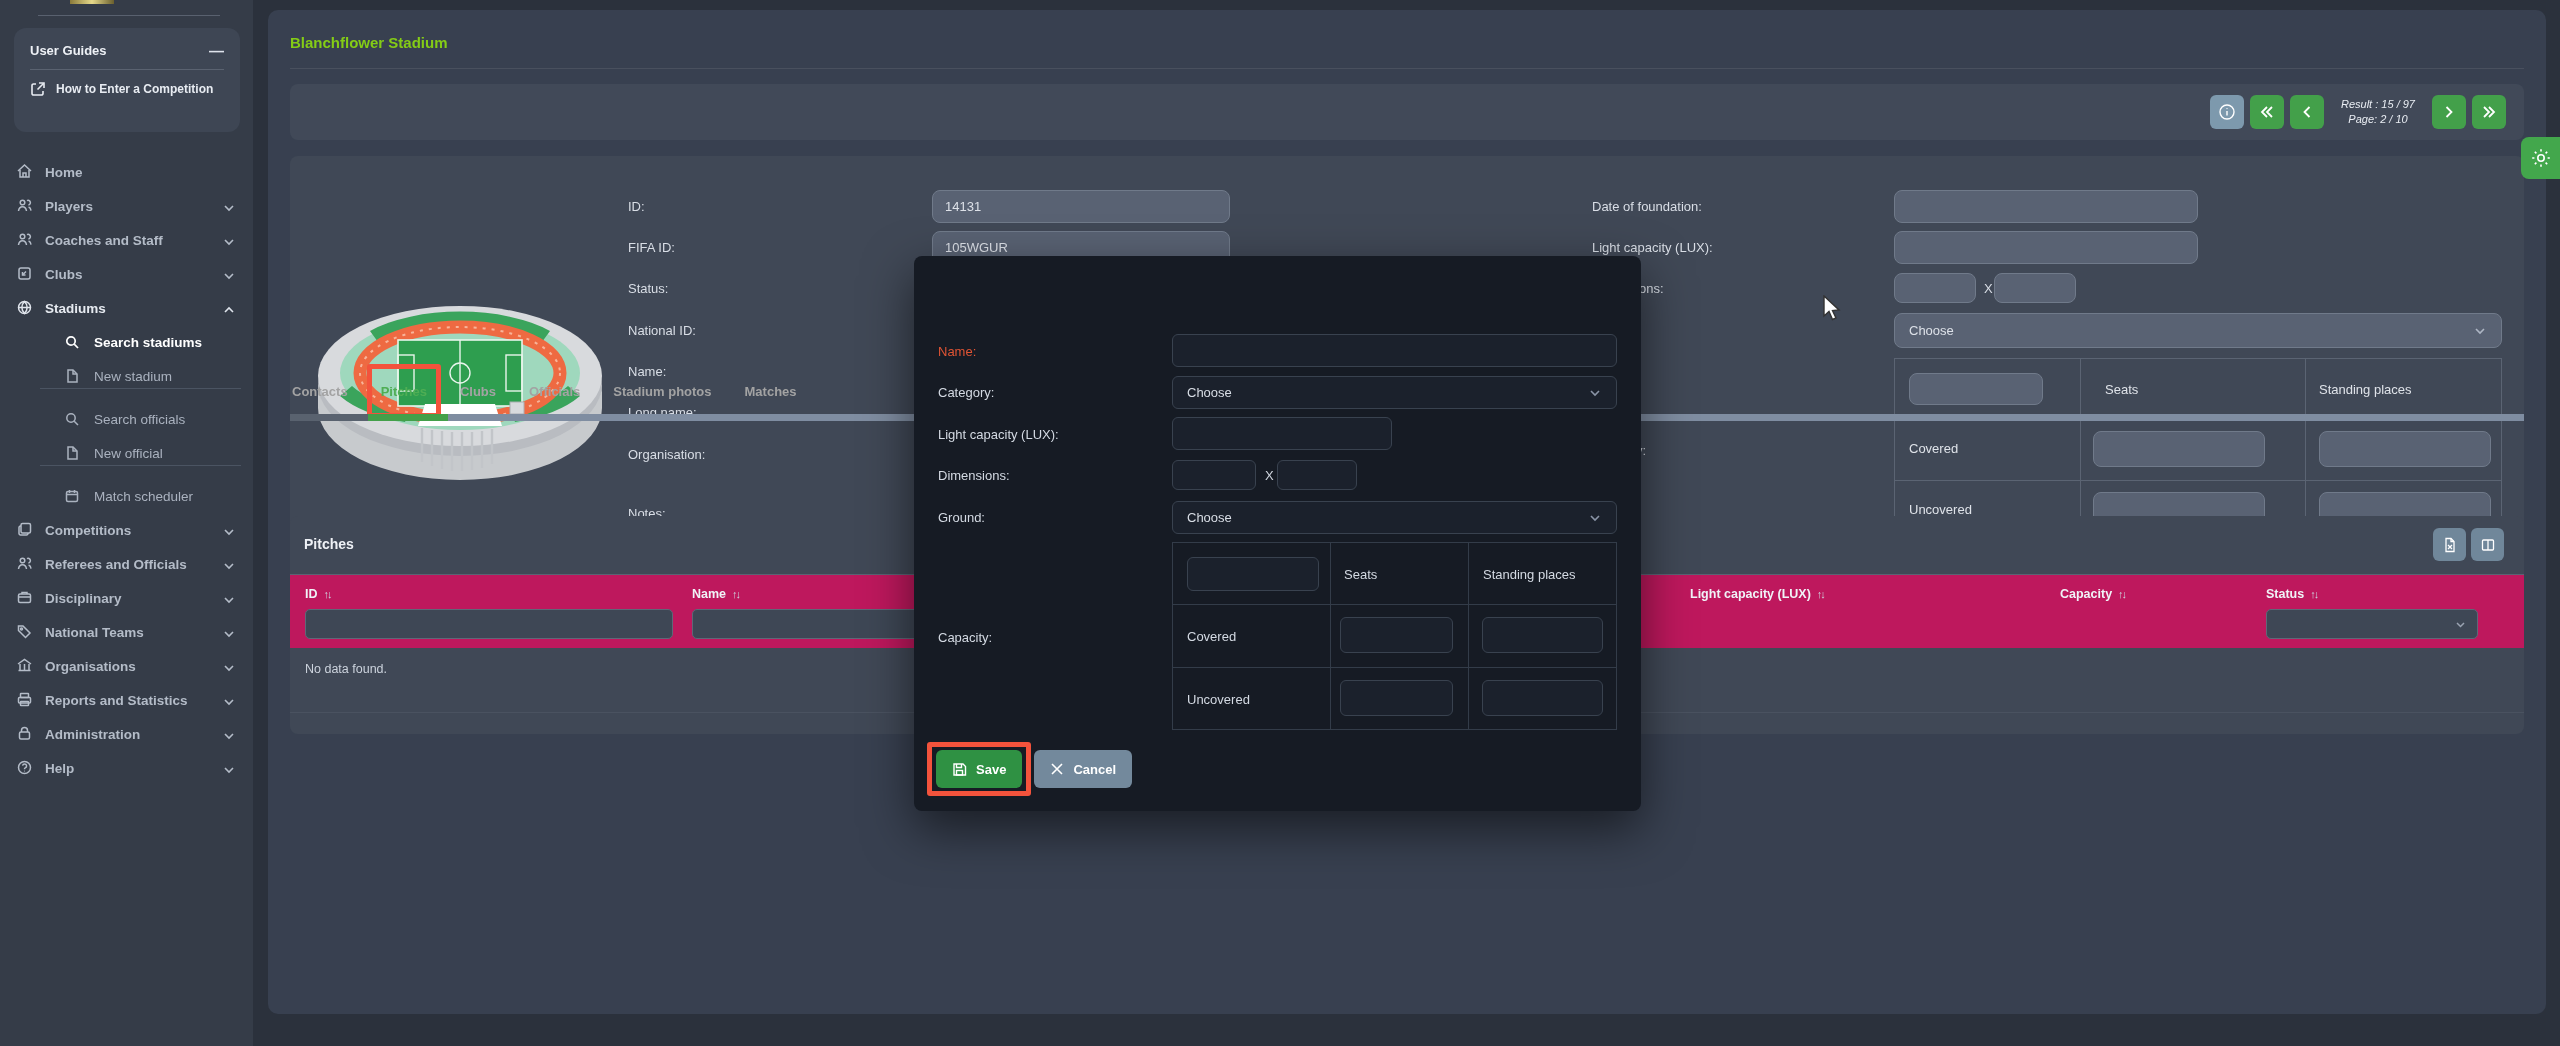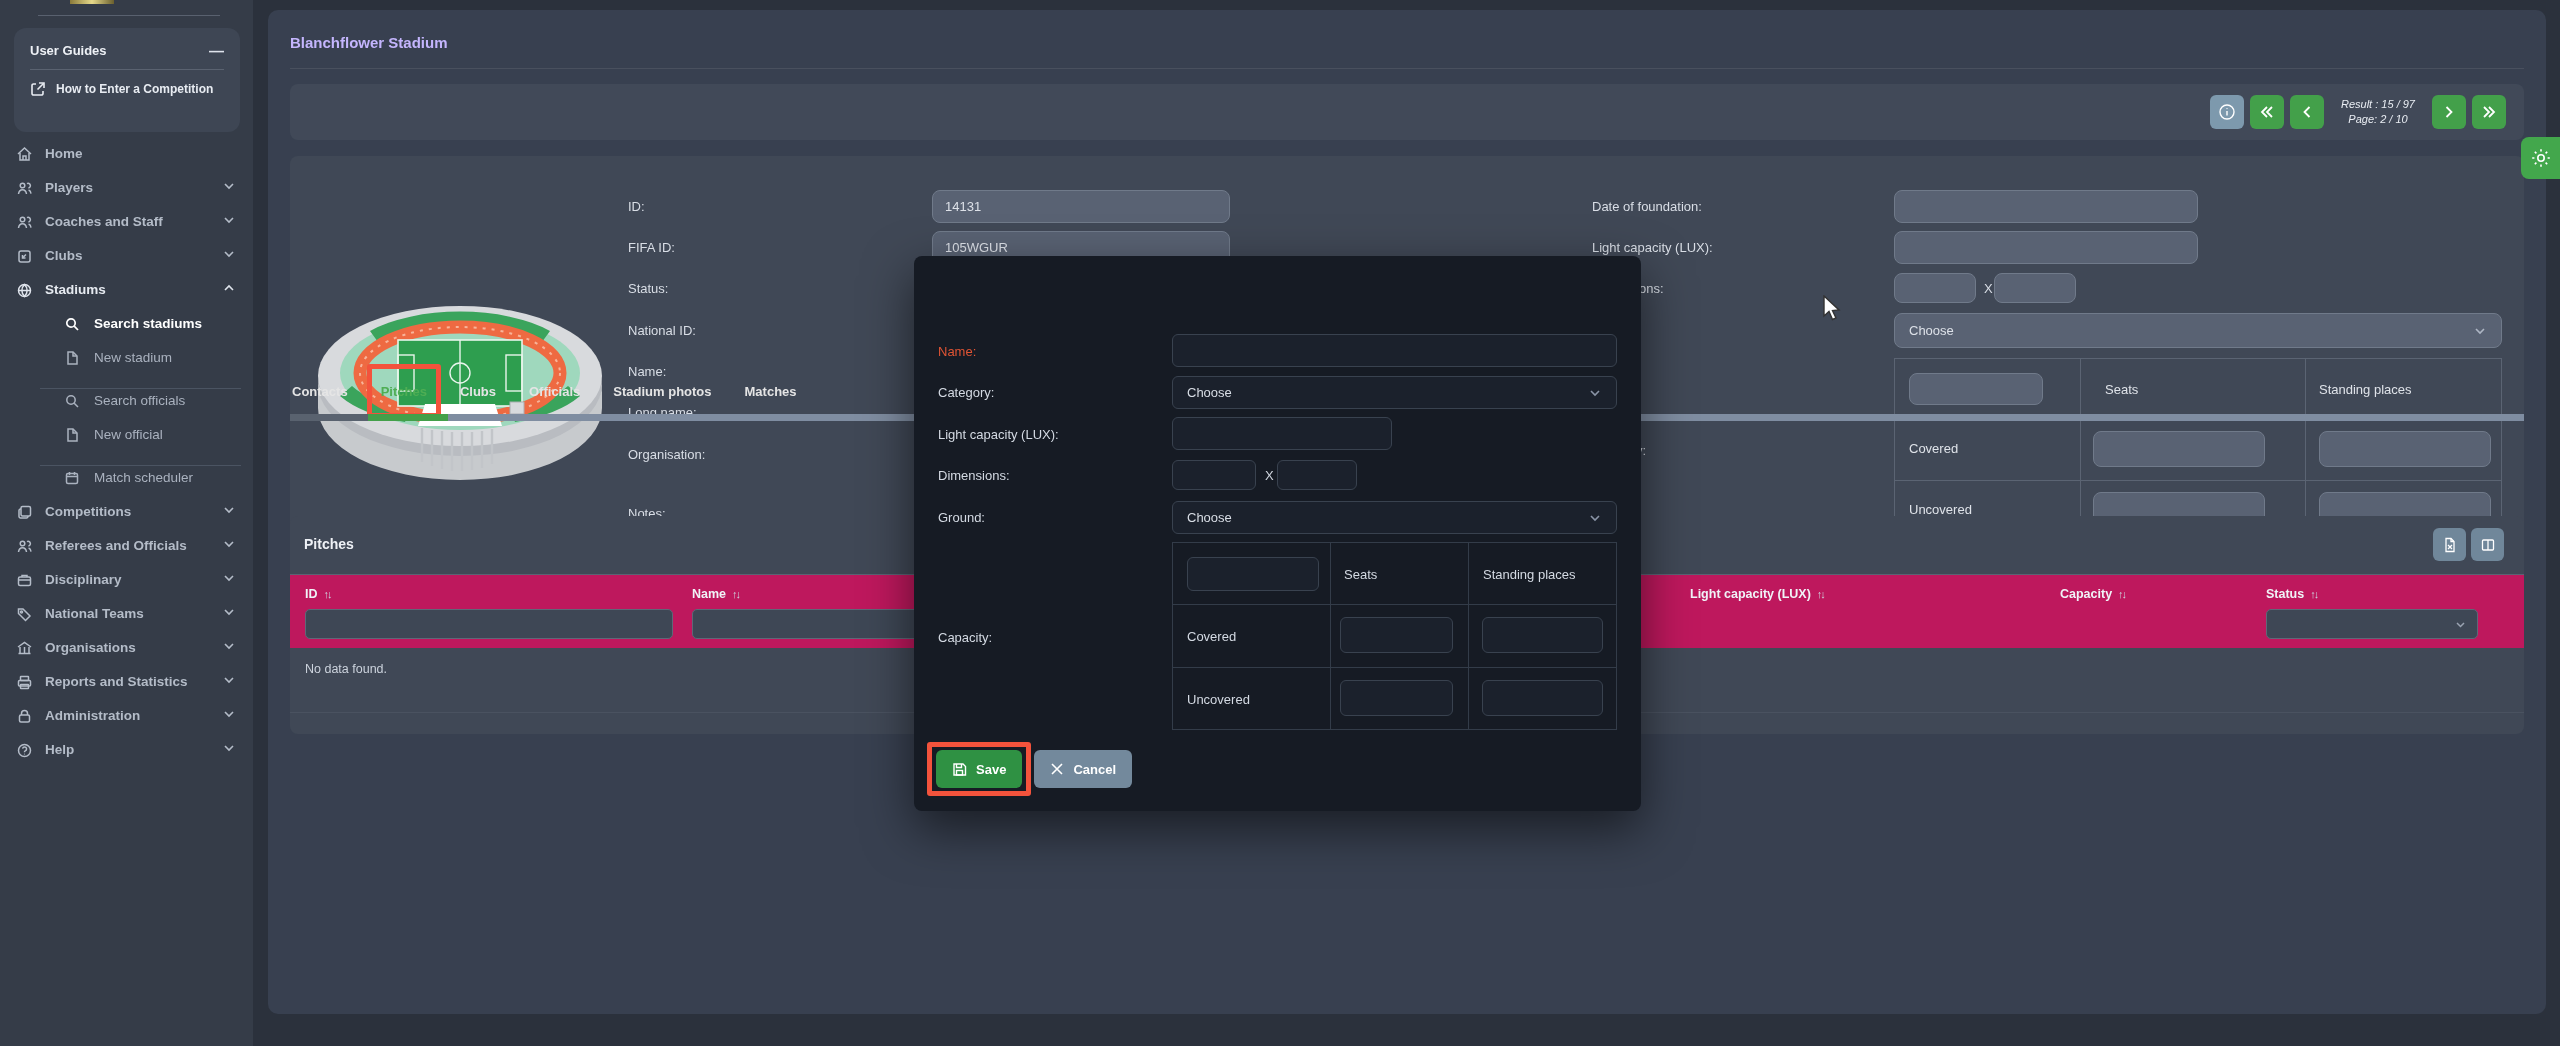--- a/index.html
+++ b/index.html
@@ -10,33 +10,33 @@
   .sidebar { position:absolute; left:0; top:0; width:253px; height:1046px; background:#353c48; }
   .logo-sliver { position:absolute; left:70px; top:0; width:44px; height:4px; background:linear-gradient(90deg,#8a7a3a,#e6d98a,#6a5f2e); }
   .sb-topline { position:absolute; left:38px; top:15px; width:182px; height:1px; background:#59616f; }
   .guides-card { position:absolute; left:14px; top:28px; width:226px; height:104px; background:#3e4654; border-radius:12px; padding:14px 16px; }
   .guides-head { display:flex; justify-content:space-between; align-items:center; }
   .guides-title { color:#eef1f6; font-size:13px; font-weight:bold; }
   .guides-min { color:#dfe4ec; font-size:15px; font-weight:bold; cursor:pointer; }
   .guides-div { margin-top:10px; height:1px; background:#5a6270; }
   .guides-link { display:flex; gap:10px; margin-top:11px; color:#e8ecf2; font-size:12px; font-weight:bold; line-height:1.35; align-items:flex-start; }
   .nav { position:absolute; left:0; top:146px; width:253px; }
-  .nav-item { position:relative; height:34px; display:flex; align-items:flex-start; padding-left:16px; color:#b4bcc8; font-size:13.5px; font-weight:bold; }
+  .nav-item { position:relative; height:34px; display:flex; align-items:flex-end; padding-left:16px; color:#b4bcc8; font-size:13.5px; font-weight:bold; }
   .nav-item .chev { position:absolute; right:18px; }
   .nav-item .nlab { margin-left:12px; }
   .nav-sub { padding-left:44px; font-weight:normal; color:#aab2bf;margin-left:20px; }
   .nav-sub .nlab { margin-left:14px; }
   .nav-sub.active { color:#ffffff; font-weight:bold; }
   .nav-div { height:1px; background:#4b5462; margin:4px 12px 4px 40px; }
   .ic { display:inline-flex; flex:none; }
   .ic svg { display:block; }
 
   
   .wrap { position:absolute; left:268px; top:10px; width:2278px; height:1004px; background:#384050; border-radius:10px; }
-  .page-title { position:absolute; left:22px; top:24px; color:#c4b5fd; font-size:15px; font-weight:bold; }
+  .page-title { position:absolute; left:22px; top:24px; color:#84cc16; font-size:15px; font-weight:bold; }
   .title-div { position:absolute; left:22px; top:58px; width:2234px; height:1px; background:#49505e; }
 
   .toolbar { position:absolute; left:22px; top:74px; width:2234px; height:56px; background:#414958; border-radius:8px; }
   .pgn { position:absolute; right:18px; top:11px; display:flex; align-items:center; gap:6px; }
   .sqbtn { width:34px; height:34px; border-radius:6px; display:flex; align-items:center; justify-content:center; color:#fff; }
   .sq-info { background:#7d99ad; }
   .sq-green { background:#43a04a; }
   .pgn-text { width:96px; text-align:center; color:#e9edf3; font-size:11px; font-style:italic; line-height:1.35; }
 
   .gearfab { position:absolute; left:2521px; top:137px; width:39px; height:42px; background:#43a74c; border-radius:8px 0 0 8px; display:flex; align-items:center; justify-content:center; color:#fff; }
@@ -54,21 +54,21 @@
 
   
   .btn { display:inline-flex; align-items:center; gap:9px; height:38px; border-radius:6px; color:#fff; font-size:13px; font-weight:bold; padding:0 16px; }
   .btn-green { background:#43a04a; }
   .btn-slate { background:#73899c; }
   .dots { color:#aeb6c4; font-size:16px; font-weight:bold; letter-spacing:0; line-height:7px; display:inline-flex; flex-direction:column; align-items:center; gap:1px; }
   .dots i { width:3px; height:3px; border-radius:50%; background:#aeb6c4; display:block; }
 
   
   .tabs { position:absolute; left:22px; top:360px; display:flex; gap:29px; align-items:center; height:42px; }
-  .tab { color:#e5e5e5; font-size:13px; font-weight:bold; position:relative; padding:2px 2px; }
+  .tab { color:#a3a3a3; font-size:13px; font-weight:bold; position:relative; padding:2px 2px; }
   .tab.active { color:#4fae54; }
   .tabbar { position:absolute; left:22px; top:404px; width:2234px; height:7px; background:#7f8da1; }
   .tabbar-left { position:absolute; left:0; top:0; width:78px; height:7px; background:#59626f; }
   .tabbar-green { position:absolute; left:78px; top:0; width:80px; height:7px; background:#43a04a; }
 
   .newpitch-panel { position:absolute; left:22px; top:416px; width:2234px; height:78px; background:#404856; border-radius:8px; }
 
   
   .pitches-panel { position:absolute; left:22px; top:506px; width:2234px; height:218px; background:#404856; border-radius:8px; }
   .pp-title { position:absolute; left:14px; top:20px; color:#eef1f6; font-size:14px; font-weight:bold; }

